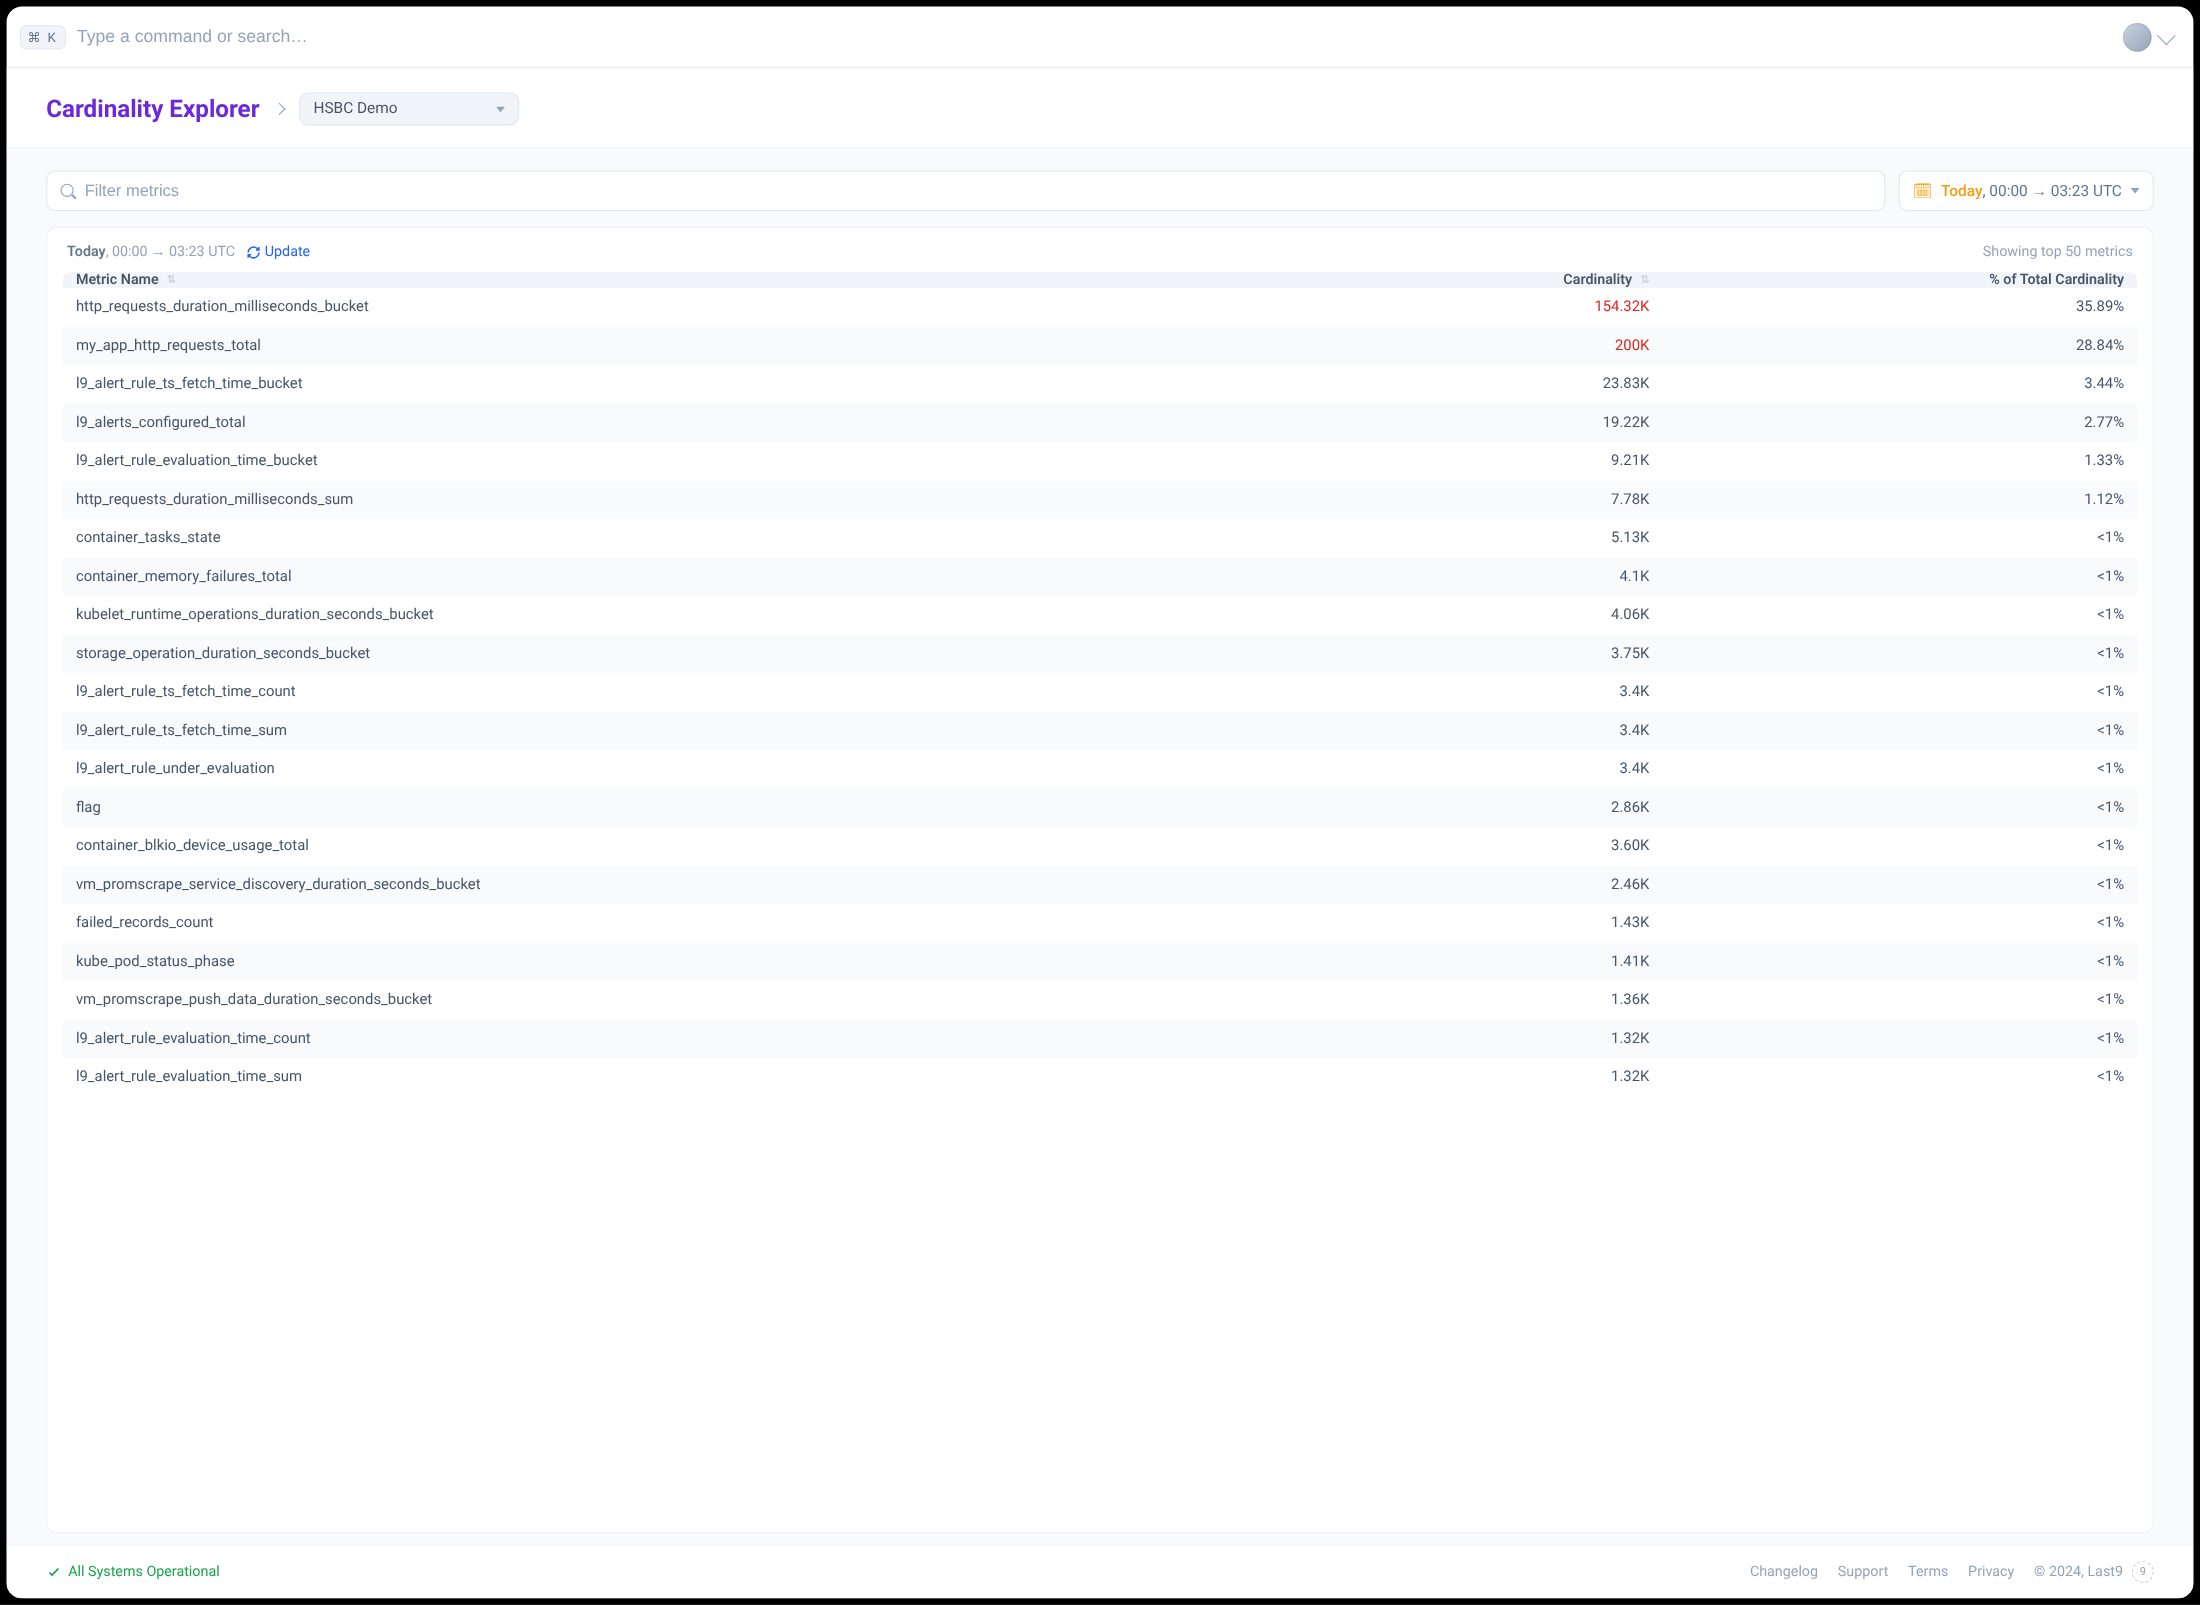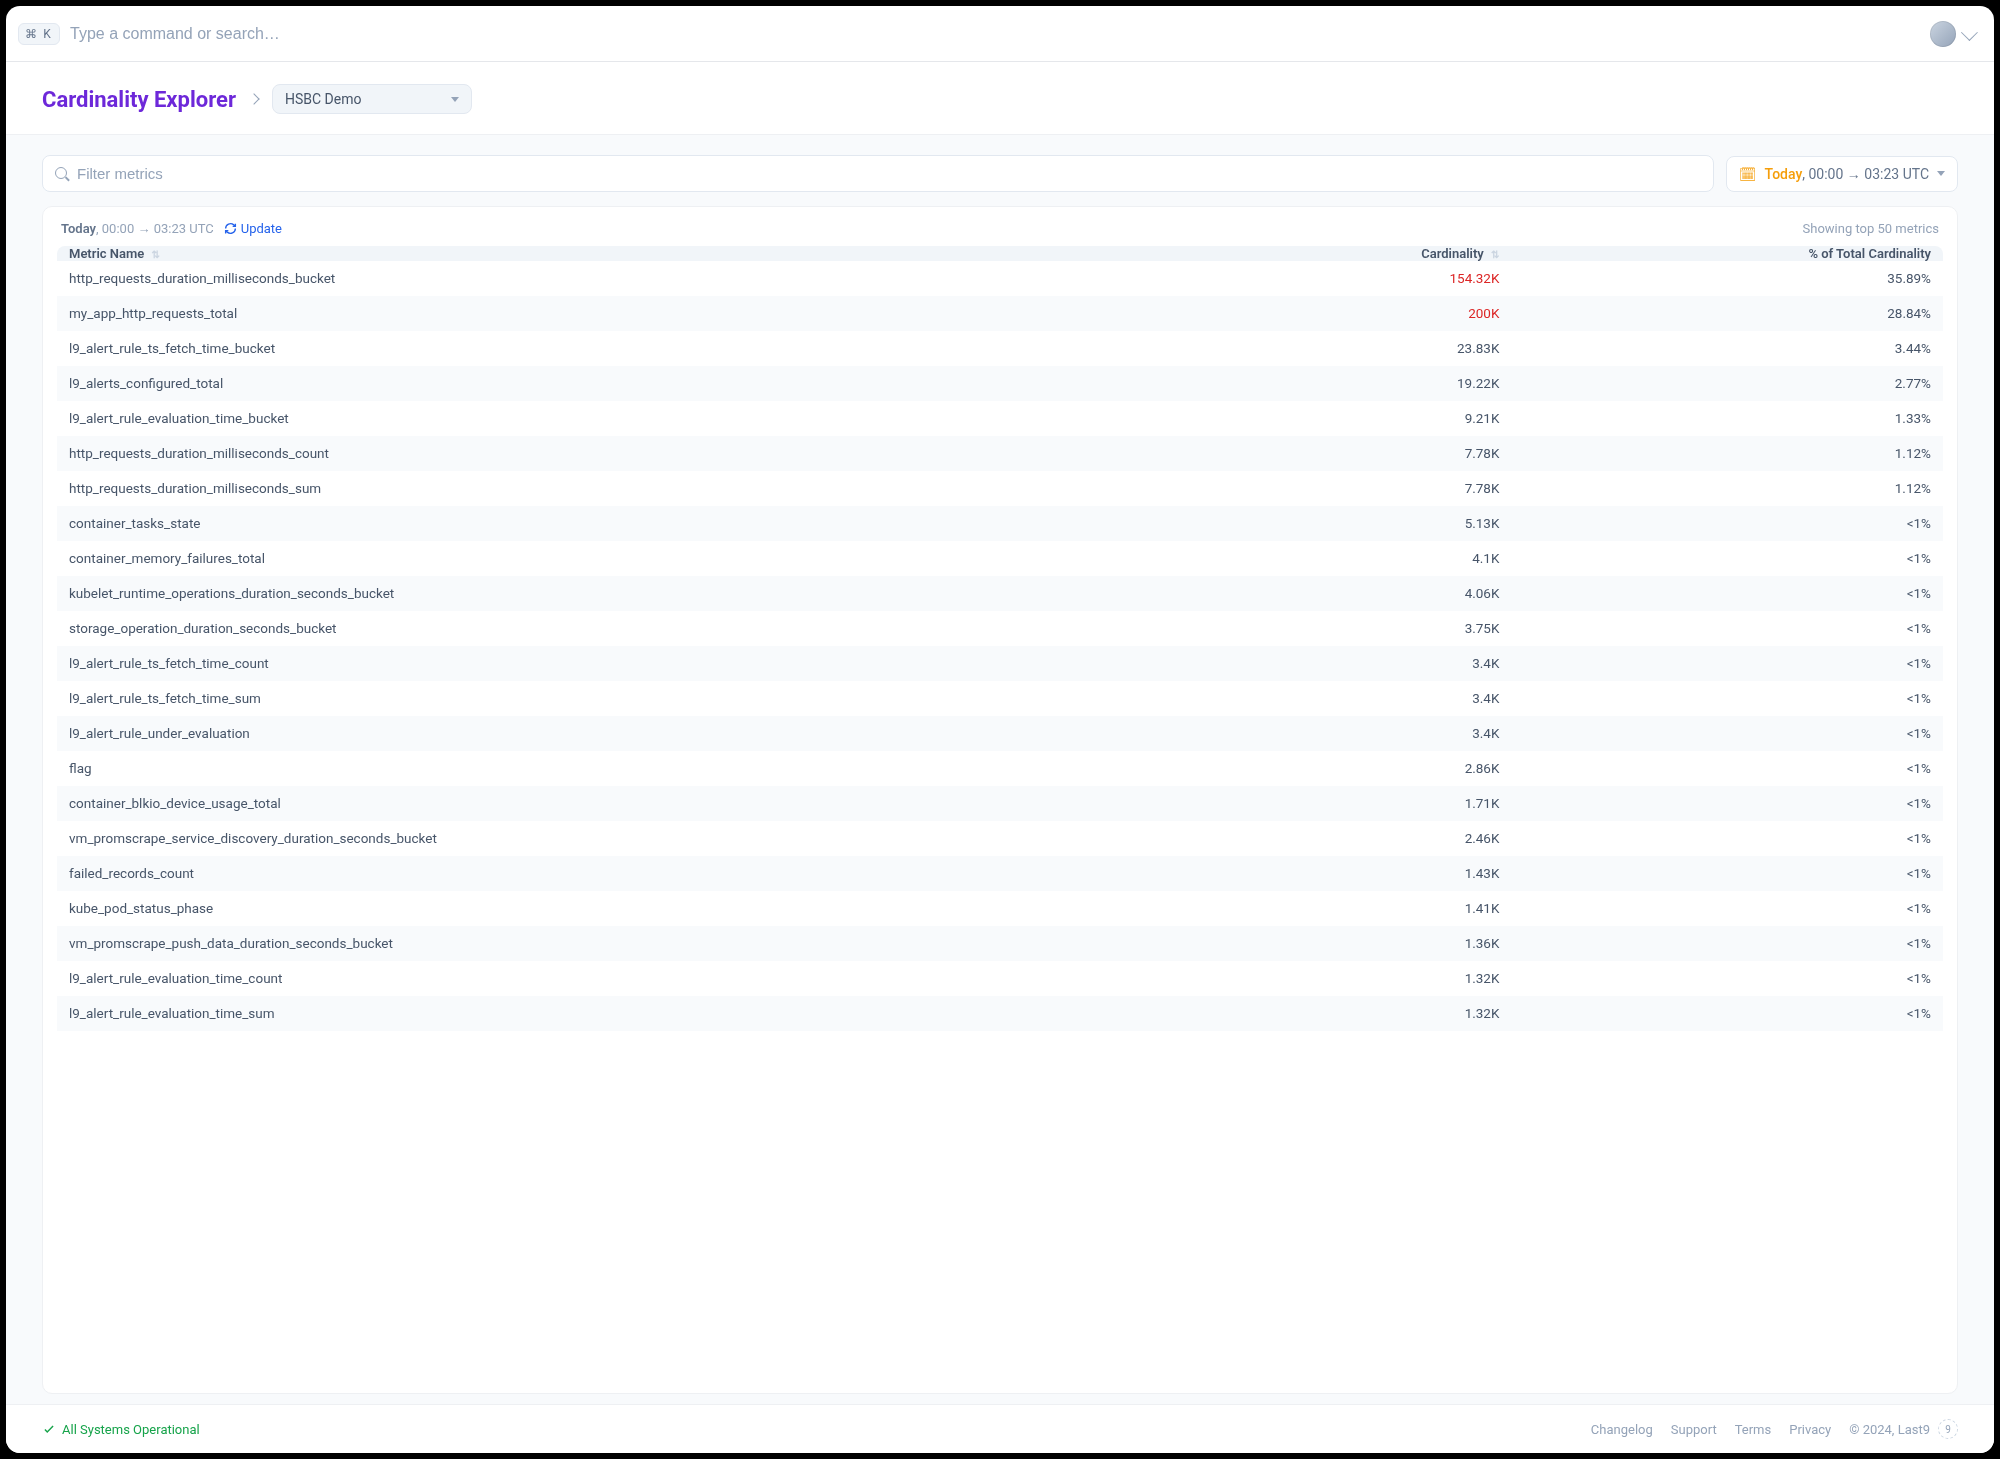--- a/index.html
+++ b/index.html
@@ -287,25 +287,20 @@
                 <td class="name">l9_alerts_configured_total</td>
                 <td class="num"><span>19.22K</span></td>
                 <td class="num">2.77%</td>
               </tr>
               <tr>
                 <td class="name">l9_alert_rule_evaluation_time_bucket</td>
                 <td class="num"><span>9.21K</span></td>
                 <td class="num">1.33%</td>
               </tr>
               <tr>
-                <td class="name">http_requests_duration_milliseconds_count</td>
-                <td class="num"><span>7.78K</span></td>
-                <td class="num">1.12%</td>
-              </tr>
-              <tr>
                 <td class="name">http_requests_duration_milliseconds_sum</td>
                 <td class="num"><span>7.78K</span></td>
                 <td class="num">1.12%</td>
               </tr>
               <tr>
                 <td class="name">container_tasks_state</td>
                 <td class="num"><span>5.13K</span></td>
                 <td class="num">&lt;1%</td>
               </tr>
               <tr>
@@ -338,21 +333,21 @@
                 <td class="num"><span>3.4K</span></td>
                 <td class="num">&lt;1%</td>
               </tr>
               <tr>
                 <td class="name">flag</td>
                 <td class="num"><span>2.86K</span></td>
                 <td class="num">&lt;1%</td>
               </tr>
               <tr>
                 <td class="name">container_blkio_device_usage_total</td>
-                <td class="num"><span>1.71K</span></td>
+                <td class="num"><span>3.60K</span></td>
                 <td class="num">&lt;1%</td>
               </tr>
               <tr>
                 <td class="name">vm_promscrape_service_discovery_duration_seconds_bucket</td>
                 <td class="num"><span>2.46K</span></td>
                 <td class="num">&lt;1%</td>
               </tr>
               <tr>
                 <td class="name">failed_records_count</td>
                 <td class="num"><span>1.43K</span></td>

